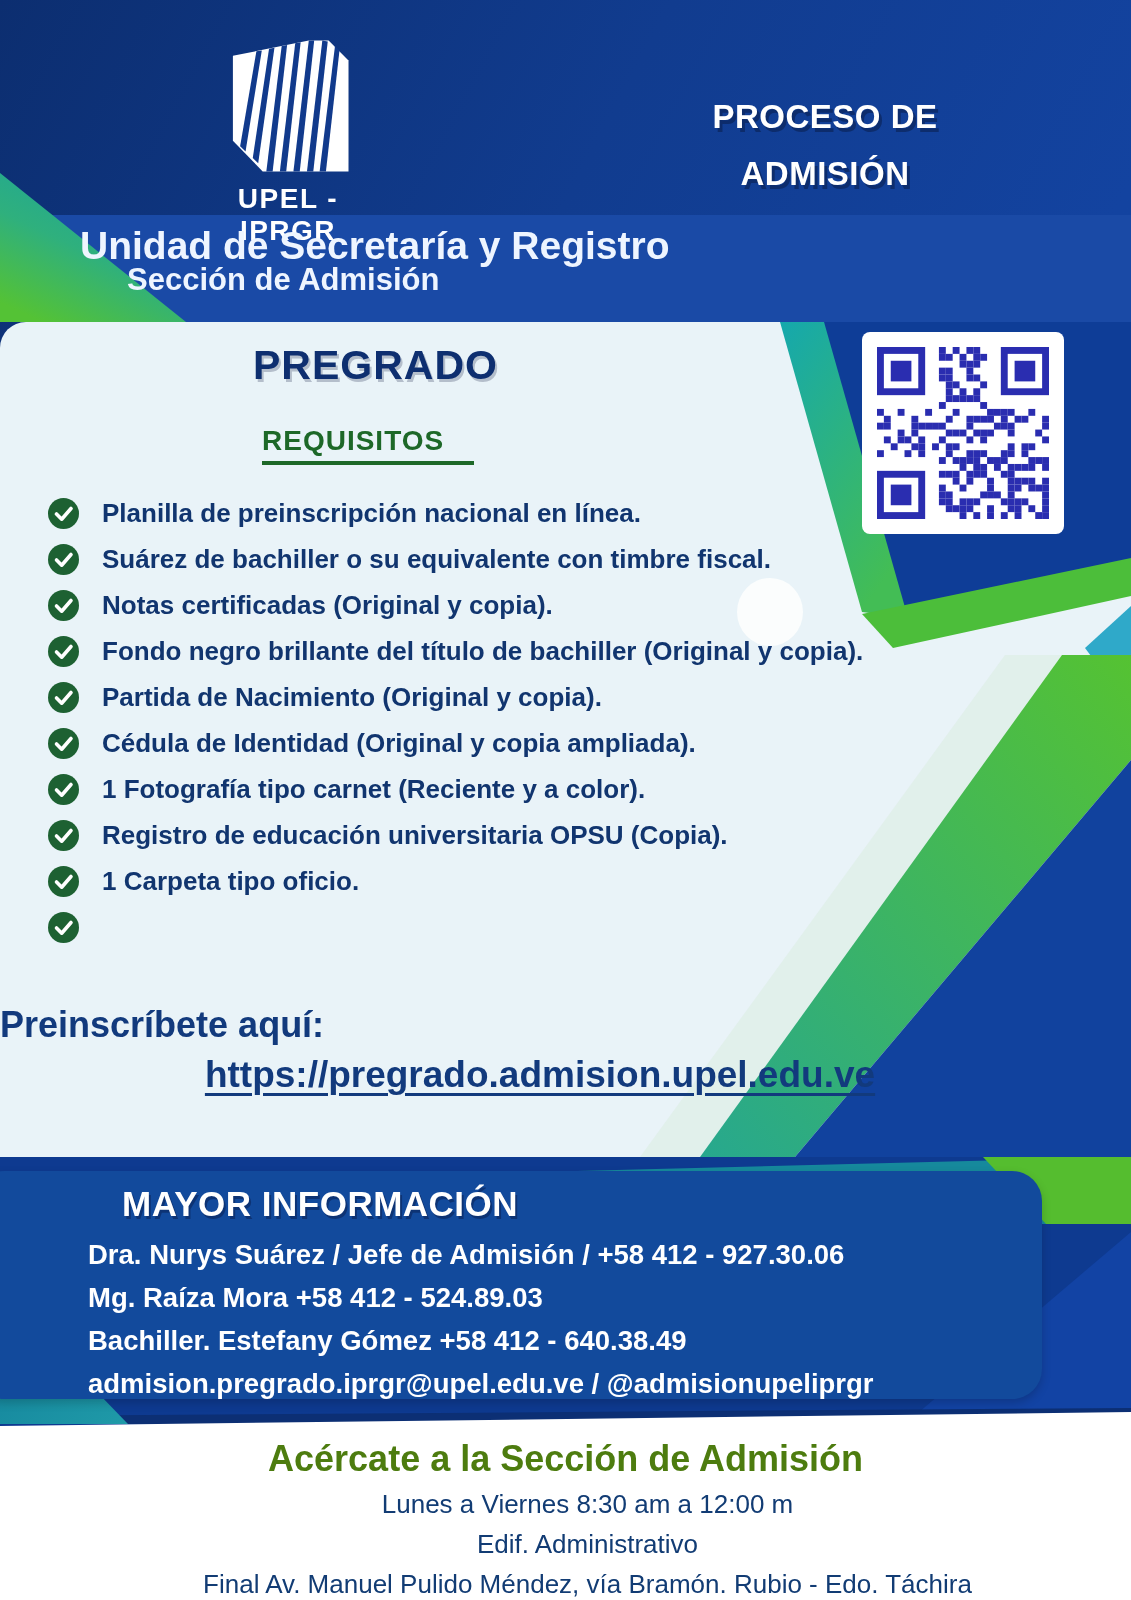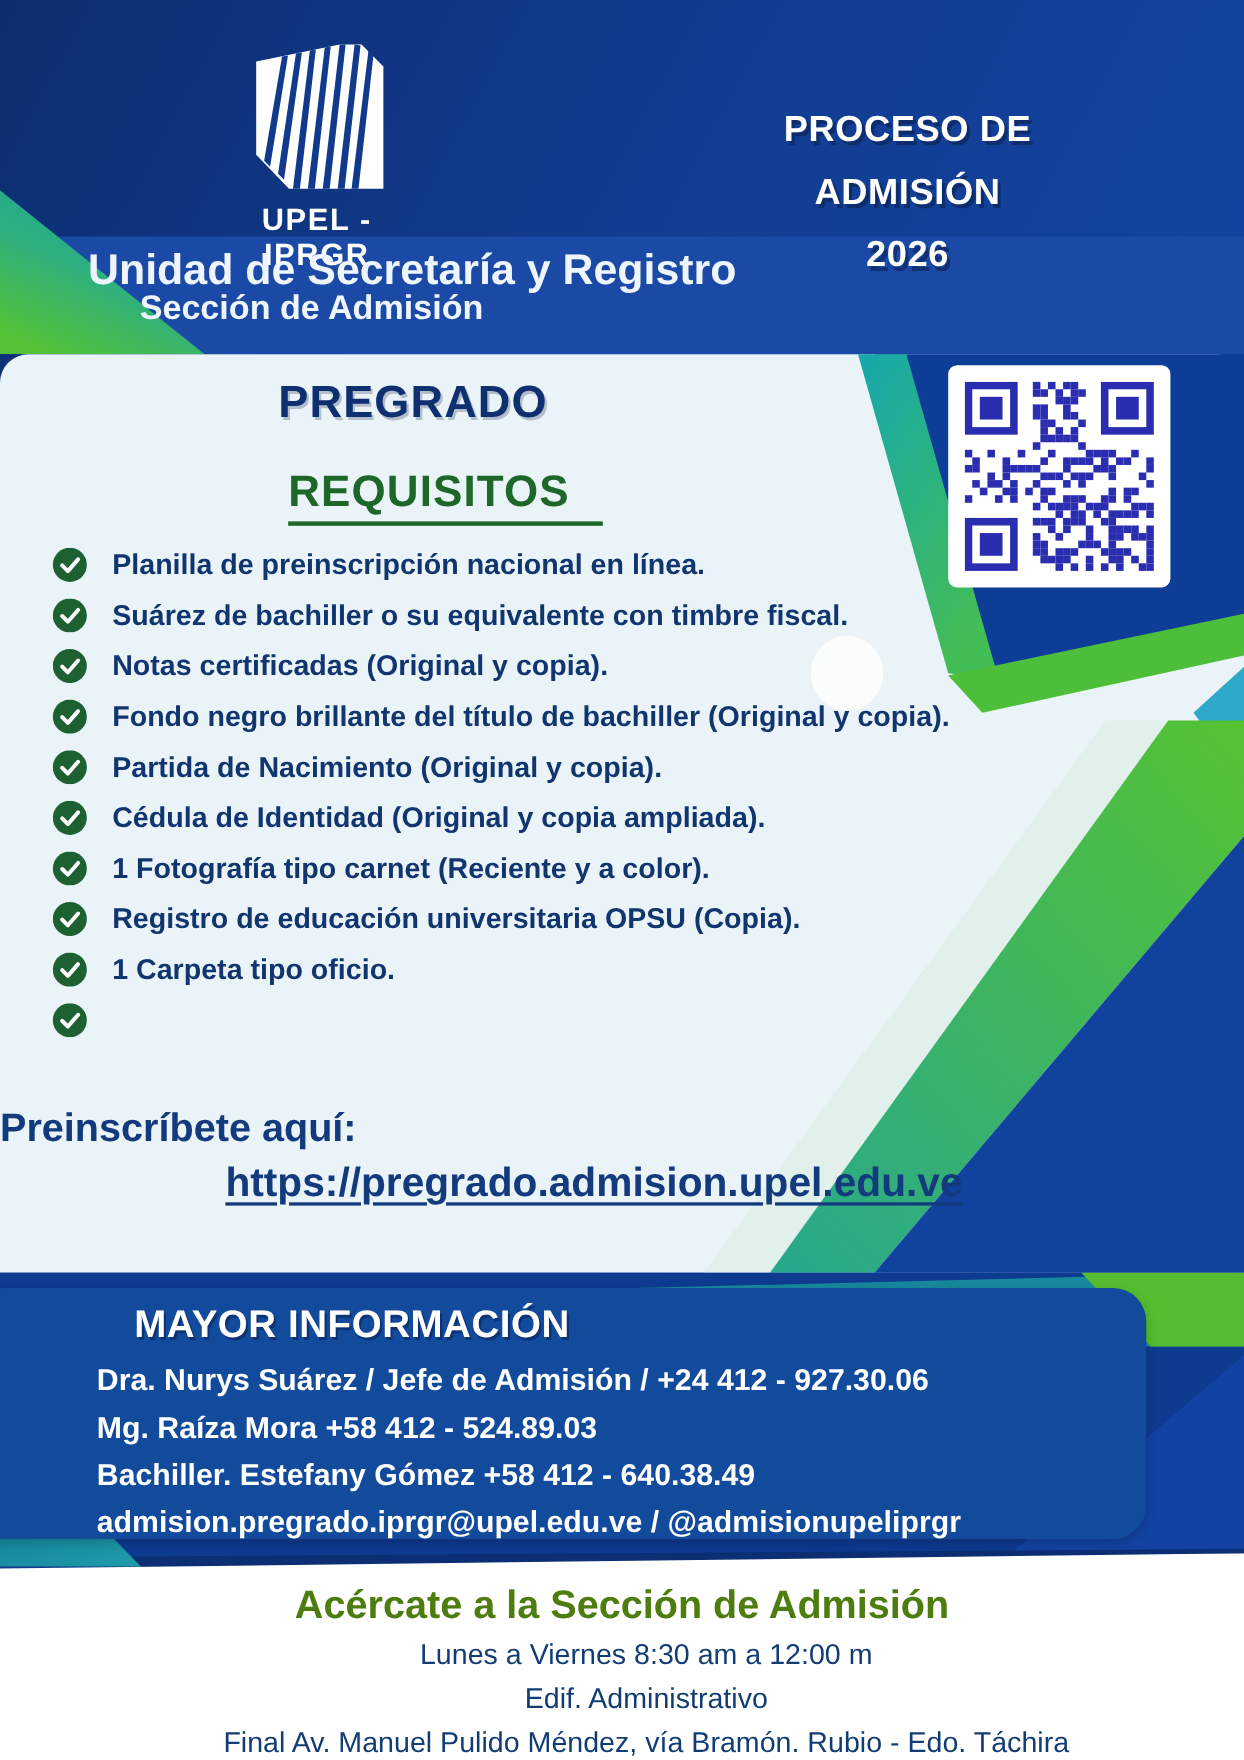--- a/index.html
+++ b/index.html
@@ -20,21 +20,21 @@
   .sub2{left:127px;top:262px;font-size:31px;color:#eef5ff;font-weight:600;z-index:3;}
   .title{left:592px;top:88px;width:466px;text-align:center;color:#fff;font-weight:800;
     font-size:33px;line-height:57px;letter-spacing:.5px;z-index:3;
     text-shadow:3px 4px 0 rgba(10,30,75,.55);}
   
   .panel{left:0;top:322px;width:1131px;height:835px;background:#e9f3f8;
     border-radius:26px 26px 0 0;z-index:1;}
   #decor{left:0;top:0;z-index:2;pointer-events:none;}
   .program{left:253px;top:342px;font-size:41px;font-weight:800;color:#0e2f70;z-index:3;
     text-shadow:2px 3px 0 rgba(100,110,135,.4);letter-spacing:1px;}
-  .requisitos{left:262px;top:425px;font-size:40px;font-weight:800;color:#1d6828;z-index:3;
+  .requisitos{left:262px;top:425px;font-size:28px;font-weight:800;color:#1d6828;z-index:3;
     border-bottom:4px solid #1d6828;padding:0 30px 4px 0;letter-spacing:1px;}
   .reqs{left:48px;top:498px;width:1010px;z-index:3;list-style:none;margin:0;padding:0;}
   .reqs li{display:flex;align-items:center;gap:23px;margin-bottom:15px;
     font-size:26px;font-weight:700;color:#11356f;}
   .reqs li.gap{margin-top:10px;}
   .check{flex:0 0 31px;height:31px;}
   .qr-box{left:862px;top:332px;width:202px;height:202px;background:#fff;border-radius:8px;
     z-index:3;display:flex;align-items:center;justify-content:center;}
   .cta1{left:0;top:1004px;width:1080px;font-size:36px;font-weight:800;
     color:#123a7d;z-index:3;}
@@ -76,21 +76,20 @@
       </g>
     </svg>
     <div class="logo-text">UPEL -IPRGR</div>
   </div>
 
   <div class="abs sub1">Unidad de Secretaría y Registro</div>
   <div class="abs sub2">Sección de Admisión</div>
   <div class="abs title">
     <div>PROCESO DE</div>
     <div>ADMISIÓN</div>
-    <div>2026</div>
   </div>
 
   <div class="abs panel"></div>
 
   <svg id="decor" class="abs" width="1131" height="1600">
     <defs>
       <linearGradient id="gTeal" x1="0" y1="0" x2="0.6" y2="1">
         <stop offset="0" stop-color="#15a8ad"></stop>
           <stop offset="1" stop-color="#43bd55"></stop>
       </linearGradient>
@@ -392,21 +391,21 @@
   </div>
 
   <div class="abs cta1">Preinscríbete aquí:</div>
   <div class="abs cta2">
     <a href="#">https://pregrado.admision.upel.edu.ve</a>
   </div>
 
   <div class="abs info-card">
     <div class="info-title">MAYOR INFORMACIÓN</div>
     <div class="info-lines">
-      <div>Dra. Nurys Suárez / Jefe de Admisión / +24 412 - 927.30.06</div>
+      <div>Dra. Nurys Suárez / Jefe de Admisión / +58 412 - 927.30.06</div>
       <div>Mg. Raíza Mora +58 412 - 524.89.03</div>
       <div>Bachiller. Estefany Gómez +58 412 - 640.38.49</div>
       <div>admision.pregrado.iprgr@upel.edu.ve / @admisionupeliprgr</div>
     </div>
   </div>
 
   <div class="abs footer">
     <div class="f-head">Acércate a la Sección de Admisión</div>
     <div class="f-line">Lunes a Viernes 8:30 am a 12:00 m</div>
     <div class="f-line">Edif. Administrativo</div>

